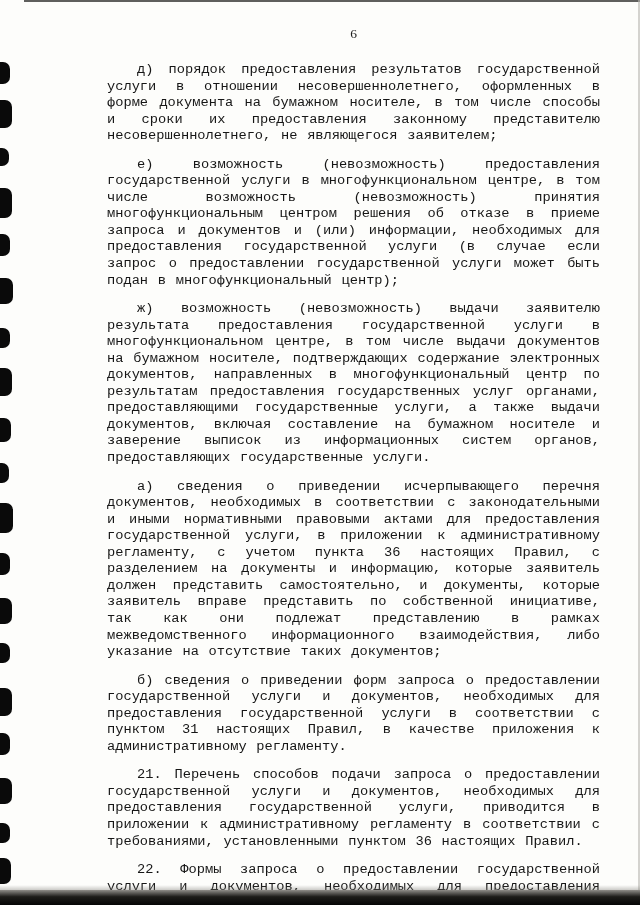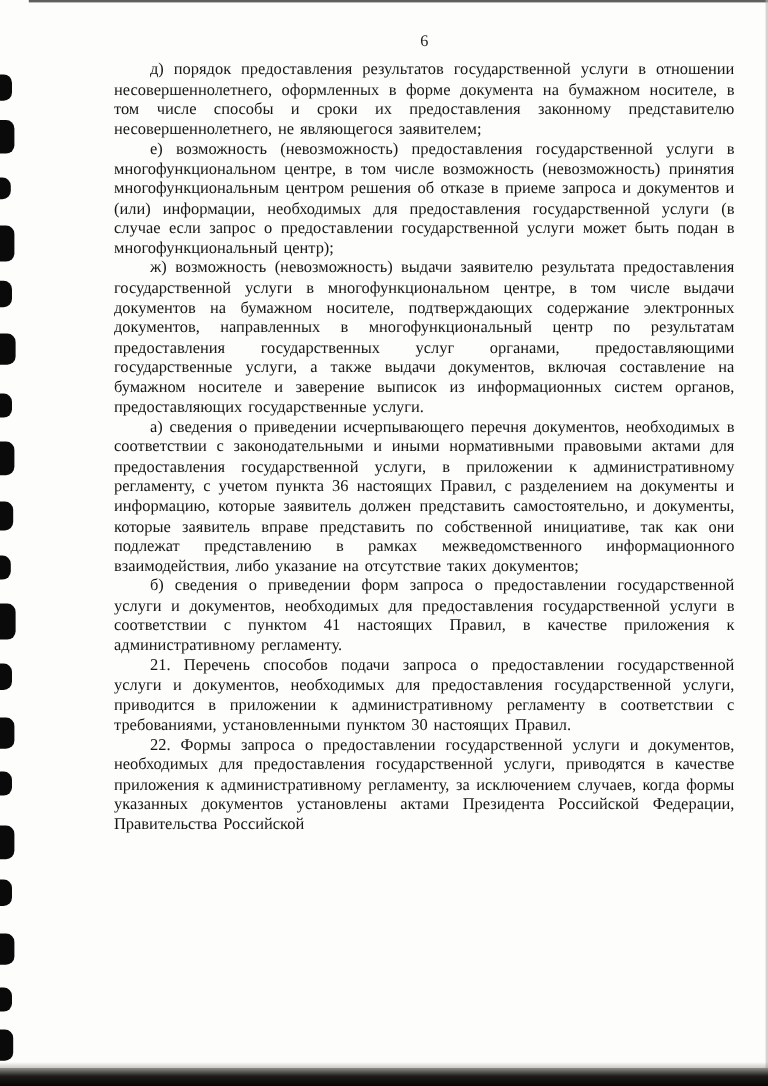--- a/index.html
+++ b/index.html
@@ -29,22 +29,23 @@
     top: 50px;
     left: 95px;
     width: 517px;
     color: #161616;
     font-size: 13.7px;
     line-height: 16.55px;
     text-align: justify;
     word-spacing: 1.5px;
   }
   .content p {
-    margin: 0;
+    margin: 12px;
     text-indent: 30px;
+    font-family: Liberation Mono, monospace;
   }
   
   .edge-top {
     position: absolute;
     top: 0;
     left: 24px;
     right: 0;
     height: 2px;
     background: #2a2a28;
     opacity: 0.75;
@@ -89,22 +90,22 @@
   <div class="edge-top"></div>
   <div class="edge-right"></div>
 
   <div class="page-number">6</div>
 
   <div class="content">
     <p>д) порядок предоставления результатов государственной услуги в отношении несовершеннолетнего, оформленных в форме документа на бумажном носителе, в том числе способы и сроки их предоставления законному представителю несовершеннолетнего, не являющегося заявителем;</p>
     <p>е) возможность (невозможность) предоставления государственной услуги в многофункциональном центре, в том числе возможность (невозможность) принятия многофункциональным центром решения об отказе в приеме запроса и документов и (или) информации, необходимых для предоставления государственной услуги (в случае если запрос о предоставлении государственной услуги может быть подан в многофункциональный центр);</p>
     <p>ж) возможность (невозможность) выдачи заявителю результата предоставления государственной услуги в многофункциональном центре, в том числе выдачи документов на бумажном носителе, подтверждающих содержание электронных документов, направленных в многофункциональный центр по результатам предоставления государственных услуг органами, предоставляющими государственные услуги, а также выдачи документов, включая составление на бумажном носителе и заверение выписок из информационных систем органов, предоставляющих государственные услуги.</p>
     <p>а) сведения о приведении исчерпывающего перечня документов, необходимых в соответствии с законодательными и иными нормативными правовыми актами для предоставления государственной услуги, в приложении к административному регламенту, с учетом пункта 36 настоящих Правил, с разделением на документы и информацию, которые заявитель должен представить самостоятельно, и документы, которые заявитель вправе представить по собственной инициативе, так как они подлежат представлению в рамках межведомственного информационного взаимодействия, либо указание на отсутствие таких документов;</p>
-    <p>б) сведения о приведении форм запроса о предоставлении государственной услуги и документов, необходимых для предоставления государственной услуги в соответствии с пунктом 41 настоящих Правил, в качестве приложения к административному регламенту.</p>
-    <p>21. Перечень способов подачи запроса о предоставлении государственной услуги и документов, необходимых для предоставления государственной услуги, приводится в приложении к административному регламенту в соответствии с требованиями, установленными пунктом 30 настоящих Правил.</p>
+    <p>б) сведения о приведении форм запроса о предоставлении государственной услуги и документов, необходимых для предоставления государственной услуги в соответствии с пунктом 31 настоящих Правил, в качестве приложения к административному регламенту.</p>
+    <p>21. Перечень способов подачи запроса о предоставлении государственной услуги и документов, необходимых для предоставления государственной услуги, приводится в приложении к административному регламенту в соответствии с требованиями, установленными пунктом 36 настоящих Правил.</p>
     <p>22. Формы запроса о предоставлении государственной услуги и документов, необходимых для предоставления государственной услуги, приводятся в качестве приложения к административному регламенту, за исключением случаев, когда формы указанных документов установлены актами Президента Российской Федерации, Правительства Российской</p>
   </div>
 
   <div class="blob" style="top:62px;  width:10px; height:22px;"></div>
   <div class="blob" style="top:100px; width:12px; height:28px;"></div>
   <div class="blob" style="top:148px; width:9px;  height:18px;"></div>
   <div class="blob" style="top:188px; width:12px; height:30px;"></div>
   <div class="blob" style="top:234px; width:10px; height:22px;"></div>
   <div class="blob" style="top:278px; width:13px; height:26px;"></div>
   <div class="blob" style="top:328px; width:10px; height:20px;"></div>

